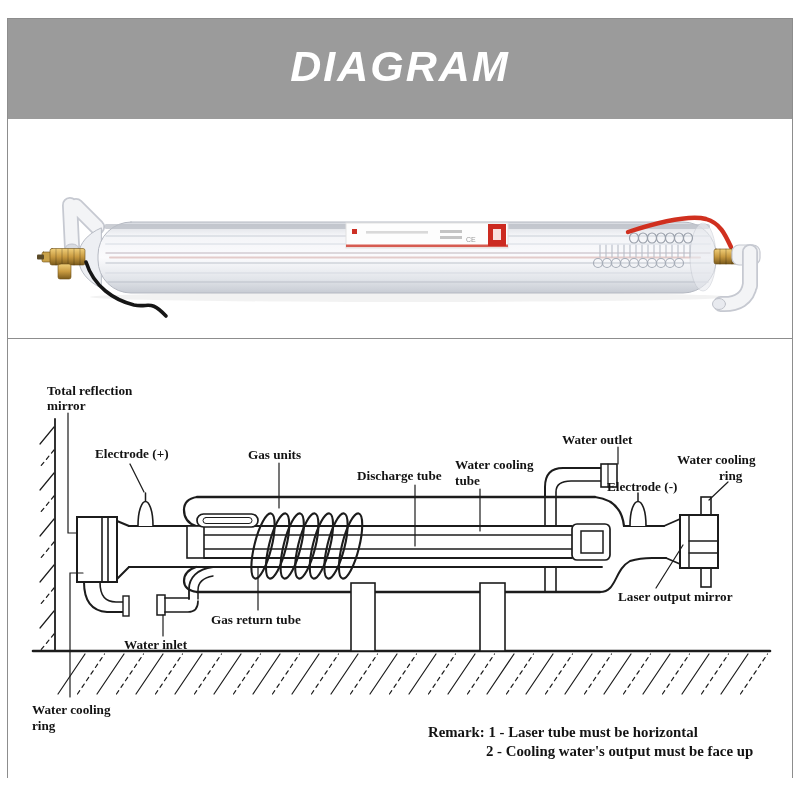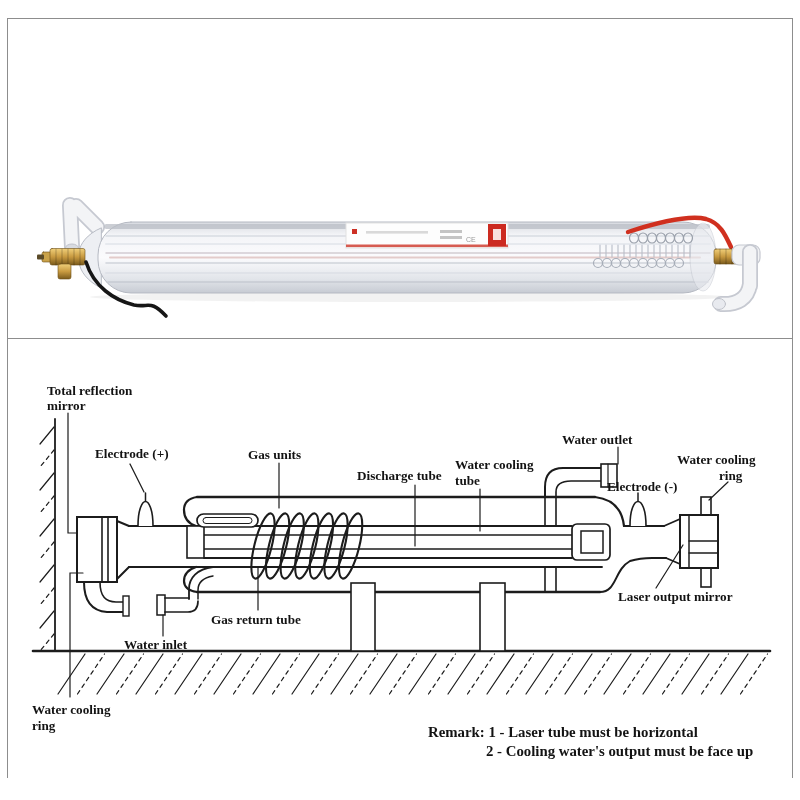--- a/index.html
+++ b/index.html
@@ -12,20 +12,23 @@
   svg.art{position:absolute;left:0;top:0;width:800px;height:800px;pointer-events:none;}
   svg text{font-family:"Liberation Serif",serif;font-weight:bold;fill:#131313;}
   .lbl{font-size:13.2px;}
   .remark{font-size:14.8px;}
   .ce{font-size:7px;font-weight:normal;fill:#9a9a9a;font-family:"Liberation Sans",sans-serif;}
 </style>
 </head>
 <body>
 
 <div class="frame">
+  <div class="banner">
+    <div class="banner-title">DIAGRAM</div>
+  </div>
   <div class="photo-section"></div>
   <div class="diagram-section"></div>
 </div>
 
 <svg class="art" viewBox="0 0 800 800">
   <defs>
     <linearGradient id="tubeGrad" x1="0" y1="0" x2="0" y2="1">
       <stop offset="0" stop-color="#d6d9df"></stop>
         <stop offset="0.18" stop-color="#f3f4f7"></stop>
       <stop offset="0.5" stop-color="#fbfbfd"></stop>

